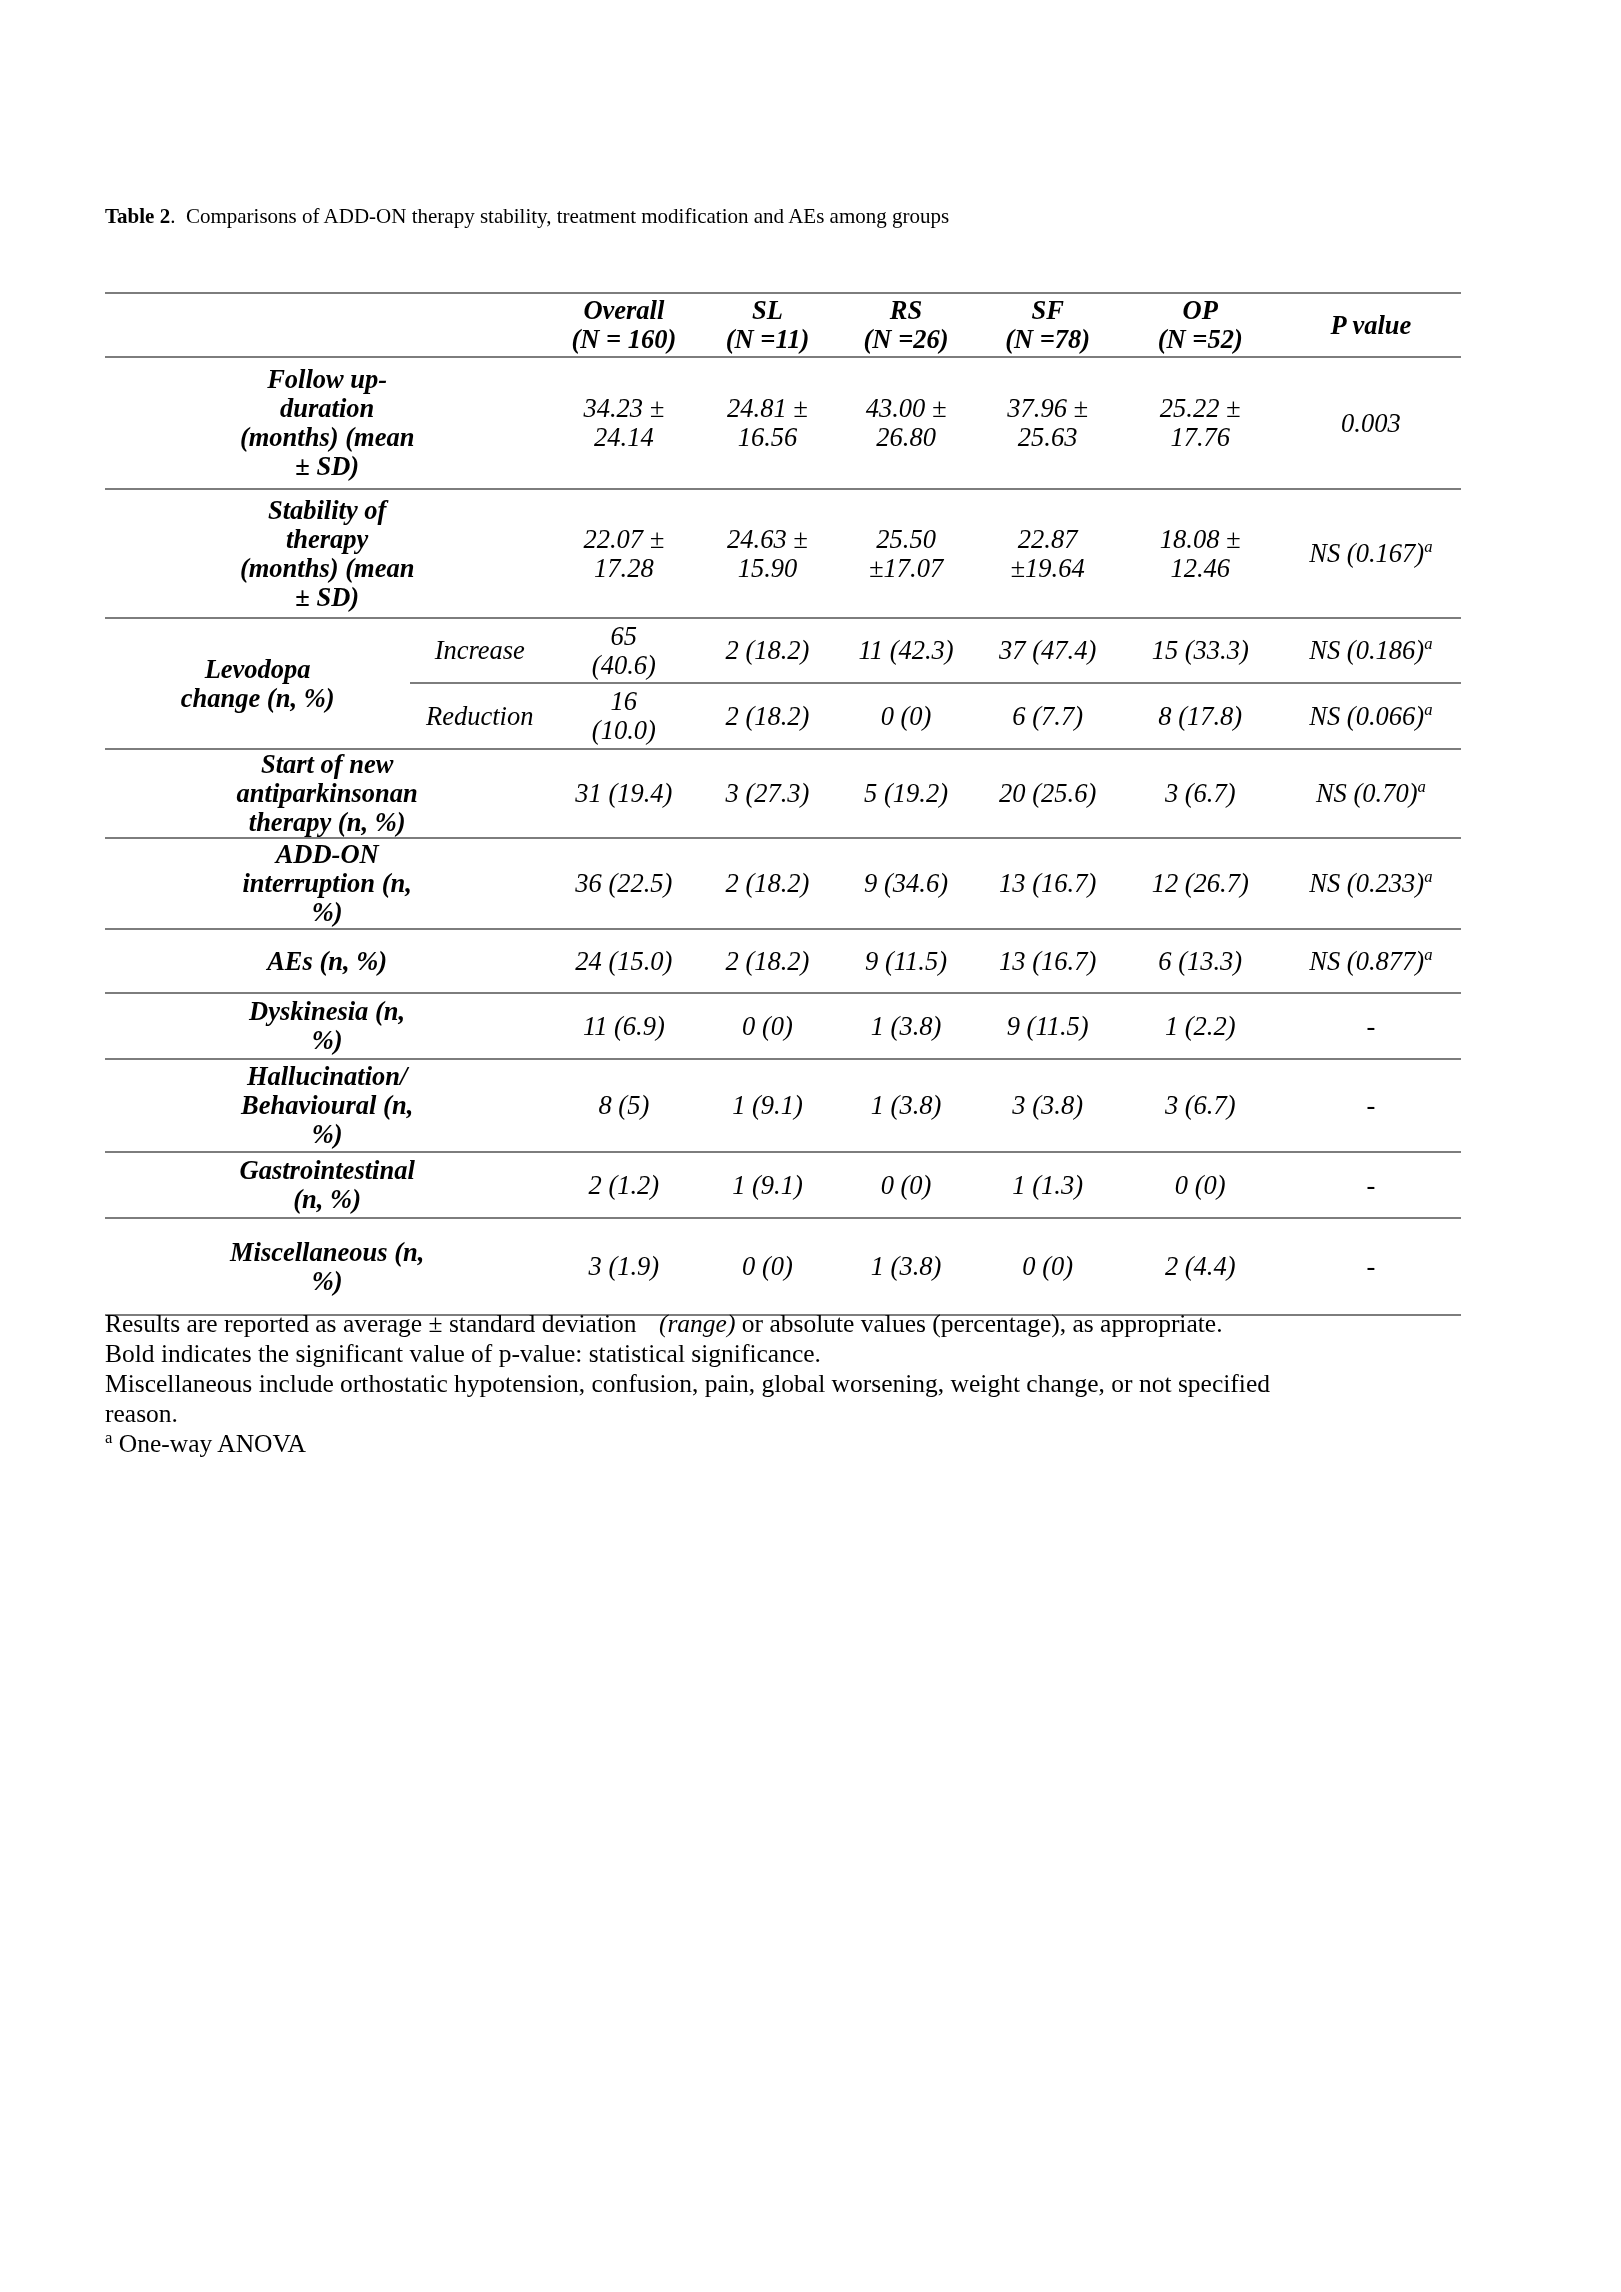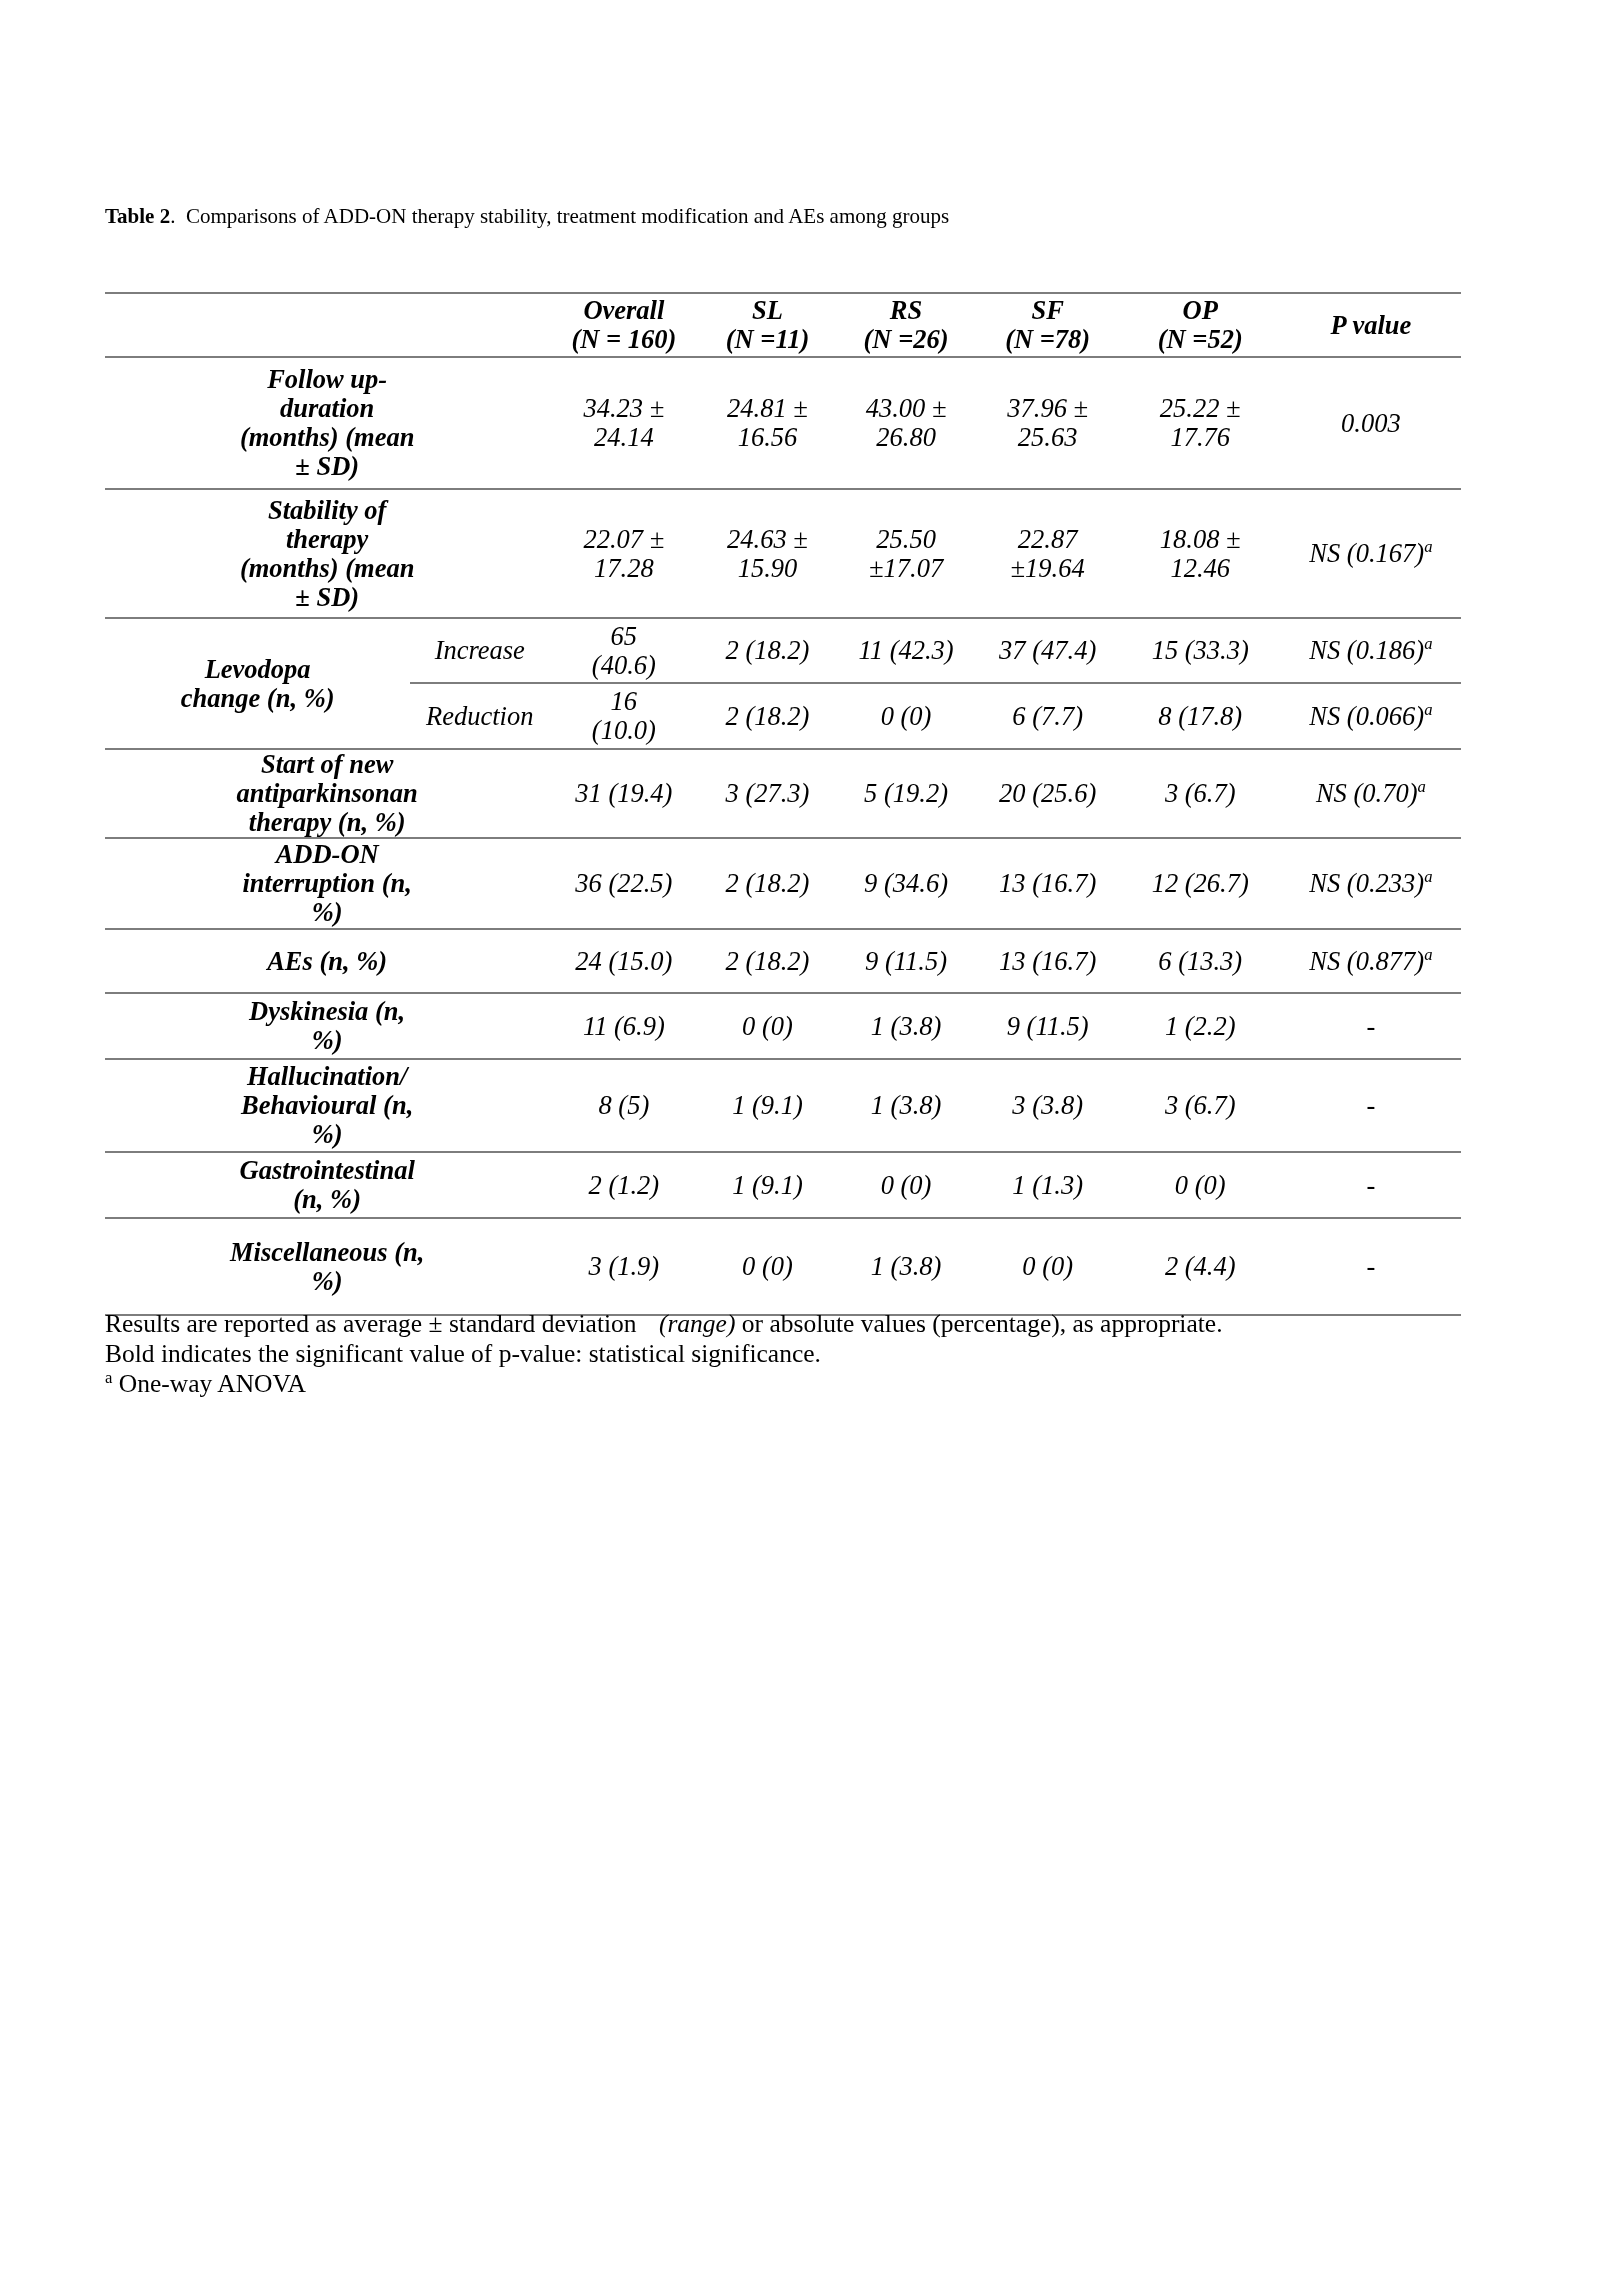--- a/index.html
+++ b/index.html
@@ -227,17 +227,19 @@
         <td>0 (0)</td>
         <td>2 (4.4)</td>
         <td><span>-</span><sup class="sp"></sup></td>
       </tr>
     </tbody>
   </table>
 
   <div class="footnotes">
     <p><span>Results are reported as average ± standard deviation </span><i>(range)</i><span> or absolute values (percentage), as appropriate.</span></p>
     <p>Bold indicates the significant value of p-value: statistical significance.</p>
+    <p>Miscellaneous include orthostatic hypotension, confusion, pain, global worsening, weight change, or not specified
+reason.</p>
     <p><sup class="sp">a</sup><span> One-way ANOVA</span></p>
   </div>
 
 </div>
 
 
 </body></html>

